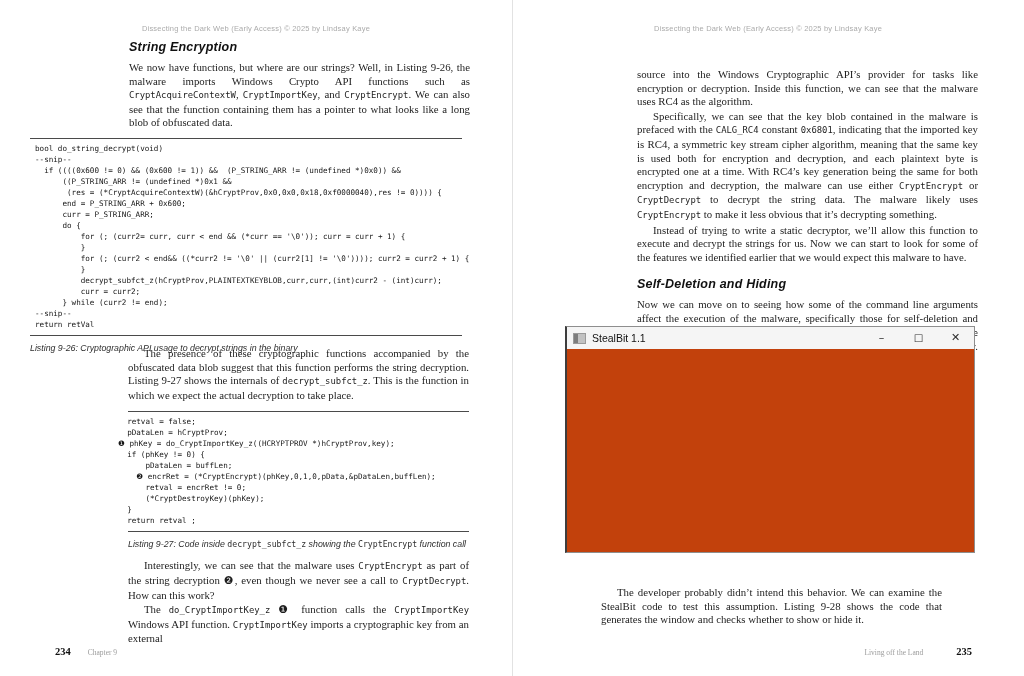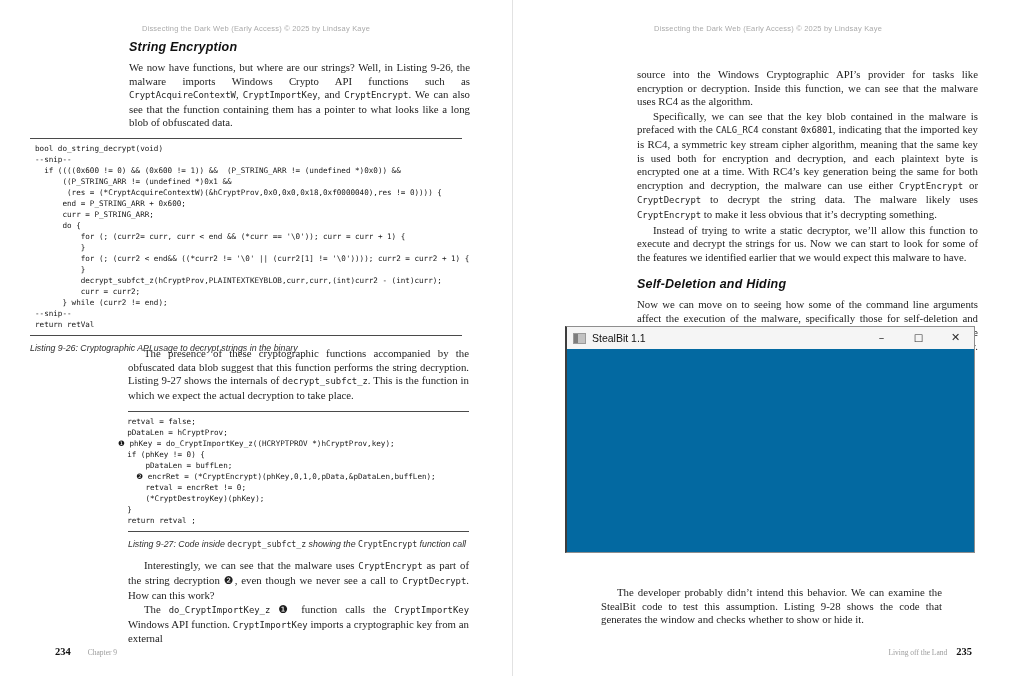--- a/index.html
+++ b/index.html
@@ -26,25 +26,25 @@
            color:#2e2e2e;margin:0;}
   .caption code{font-family:"DejaVu Sans Mono",monospace;font-style:normal;font-size:8.2px;}
 
   .col{position:absolute;width:341px;}
 
   .footer{position:absolute;bottom:19px;display:flex;align-items:baseline;
           font-family:Liberation Serif, serif;}
   .pagenum{font-size:10.5px;font-weight:bold;color:#111;}
   .footlabel{font-size:7.5px;color:#9c9c9c;}
   .footer-left{left:55px;gap:17px;}
-  .footer-right{right:52px;gap:9px;}
+  .footer-right{right:52px;gap:33px;}
 
   
   .figure-block{position:absolute;left:565px;top:326px;width:410px;}
-  .win{height:227px;background:#0369a1;border:1px solid #8e8e8e;border-left:2px solid #3d3d3d;
+  .win{height:227px;background:#c2410c;border:1px solid #8e8e8e;border-left:2px solid #3d3d3d;
        box-sizing:border-box;}
   .titlebar{height:22px;background:#f5f5f5;display:flex;align-items:center;padding:0 0 0 6px;}
   .app-icon{width:13px;height:11px;margin-right:6px;border:1px solid #9a9a9a;box-sizing:border-box;
             background:linear-gradient(90deg,#7d7d7d 0 35%,#c2c2c2 35% 100%);}
   .win-title{font-family:"Liberation Sans",sans-serif;font-size:10.5px;color:#111;}
   .win-controls{margin-left:auto;display:flex;align-items:center;height:100%;}
   .win-btn{width:37px;text-align:center;font-family:"DejaVu Sans",sans-serif;font-size:11px;
            color:#2b2b2b;line-height:22px;}
   .fig-caption{margin-top:9px;}
 </style>

